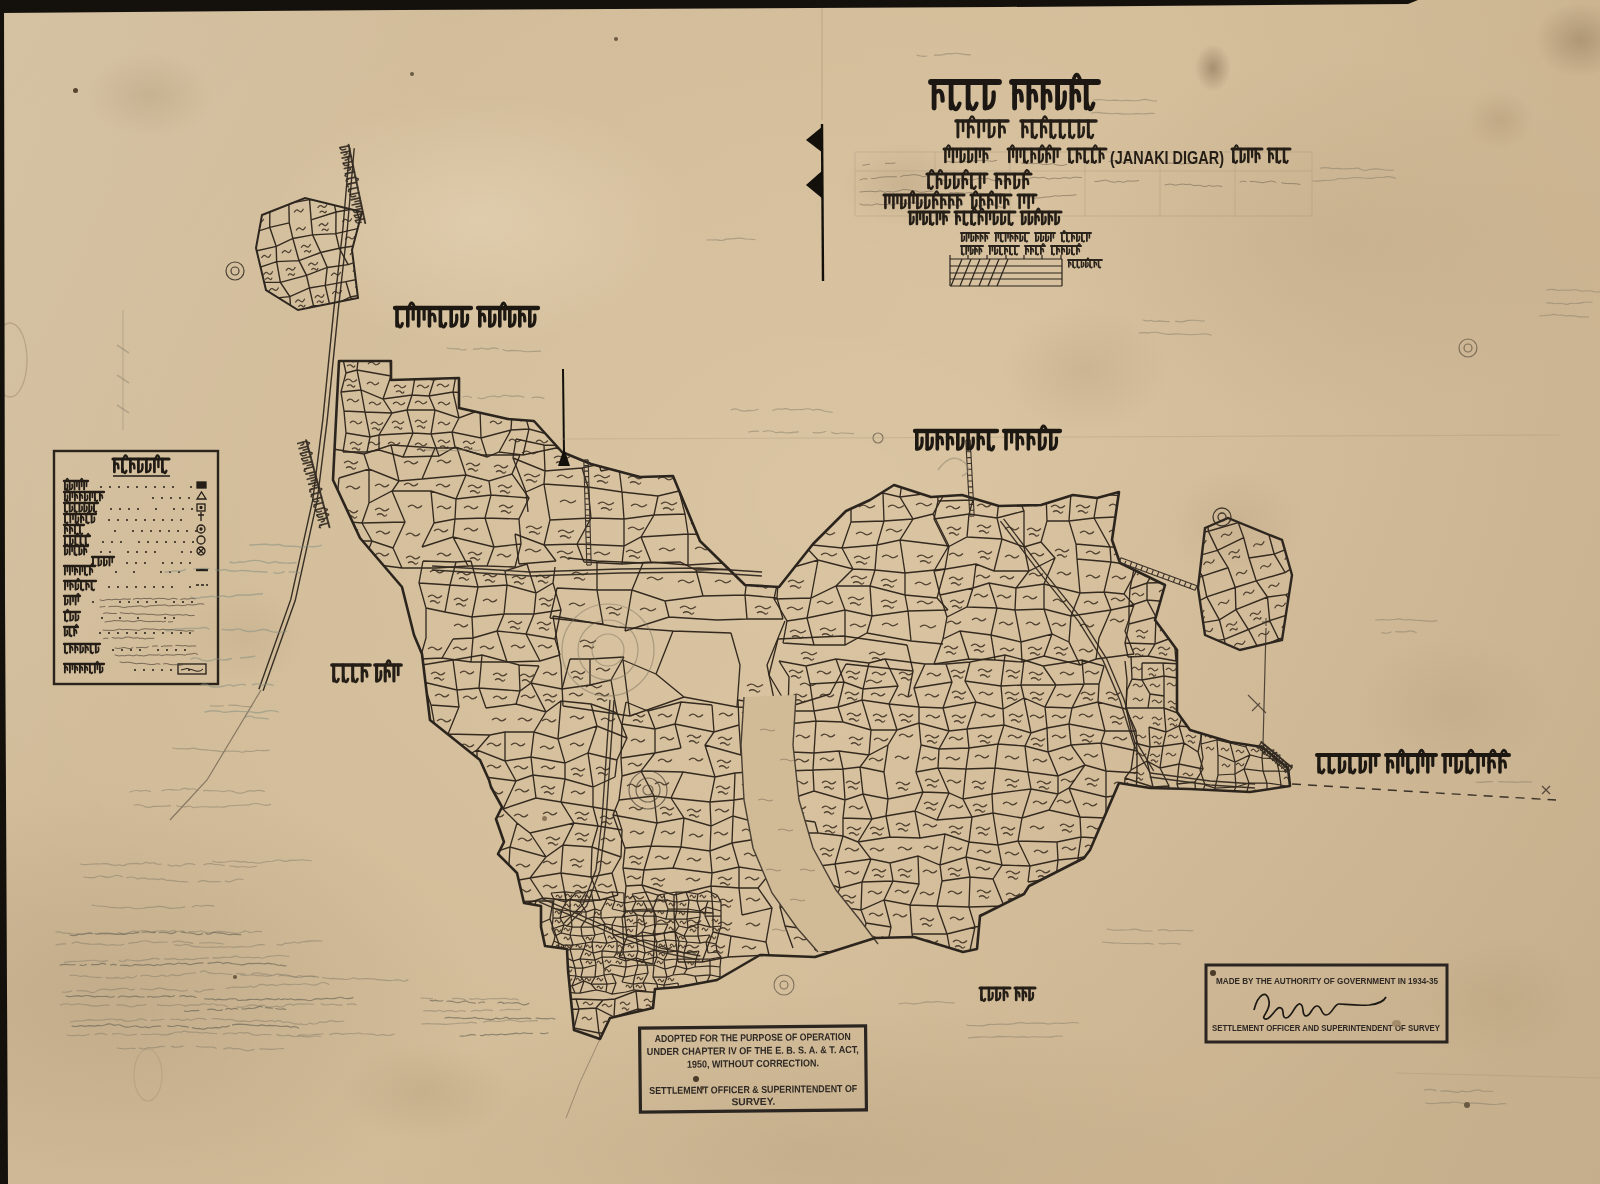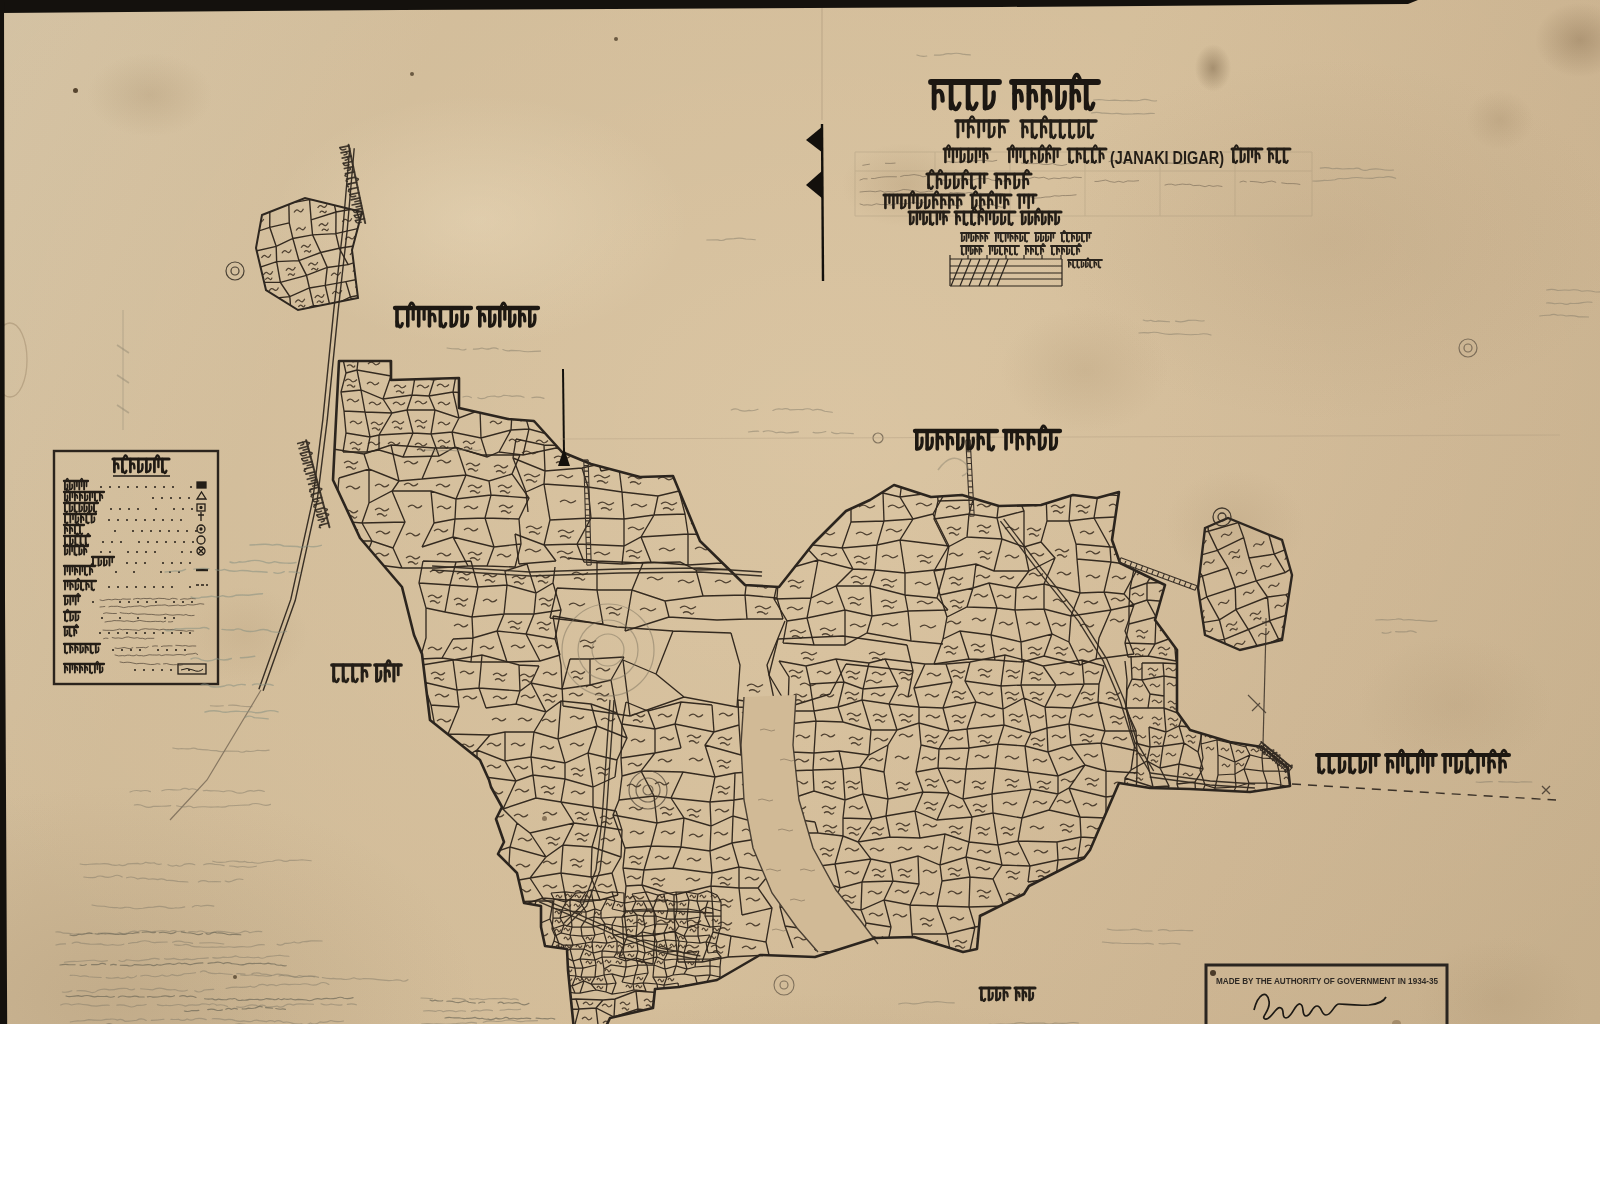--- a/index.html
+++ b/index.html
@@ -1,14 +1,14 @@
 <!DOCTYPE html>
 <html><head><meta charset="utf-8"><style>
 html,body{margin:0;padding:0}
-#page{position:relative;width:1600px;height:1024px;overflow:hidden;
+#page{position:relative;width:1600px;height:1184px;overflow:hidden;
 background:
 radial-gradient(90px 60px at 150px 95px, rgba(160,135,100,0.25), rgba(160,135,100,0) 70%),
 radial-gradient(26px 34px at 1213px 68px, rgba(110,88,60,0.45), rgba(110,88,60,0) 70%),
 radial-gradient(60px 50px at 1580px 40px, rgba(120,95,65,0.35), rgba(120,95,65,0) 75%),
 radial-gradient(45px 40px at 1500px 120px, rgba(140,115,82,0.2), rgba(140,115,82,0) 75%),
 radial-gradient(90px 60px at 905px 185px, rgba(165,140,105,0.28), rgba(165,140,105,0) 70%),
 radial-gradient(120px 90px at 1085px 370px, rgba(170,145,110,0.25), rgba(170,145,110,0) 70%),
 radial-gradient(100px 80px at 1235px 525px, rgba(170,145,110,0.22), rgba(170,145,110,0) 70%),
 radial-gradient(140px 100px at 1455px 705px, rgba(170,145,110,0.2), rgba(170,145,110,0) 70%),
 radial-gradient(120px 70px at 425px 1092px, rgba(160,135,100,0.22), rgba(160,135,100,0) 70%),

